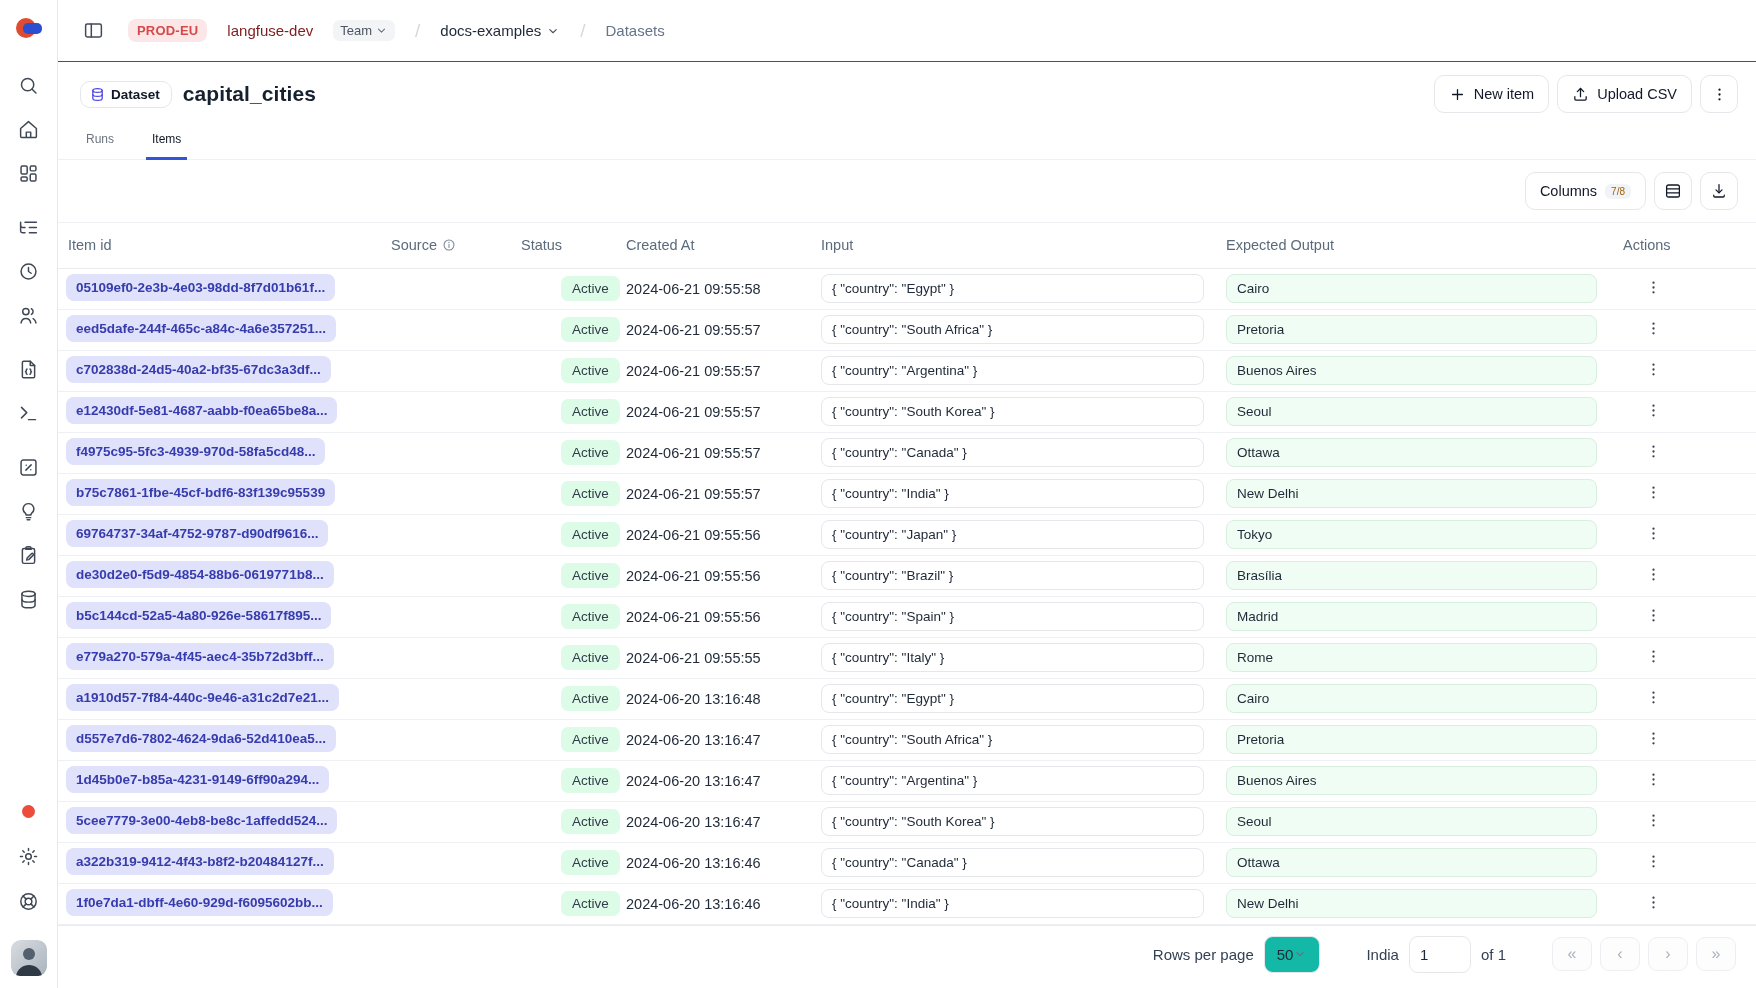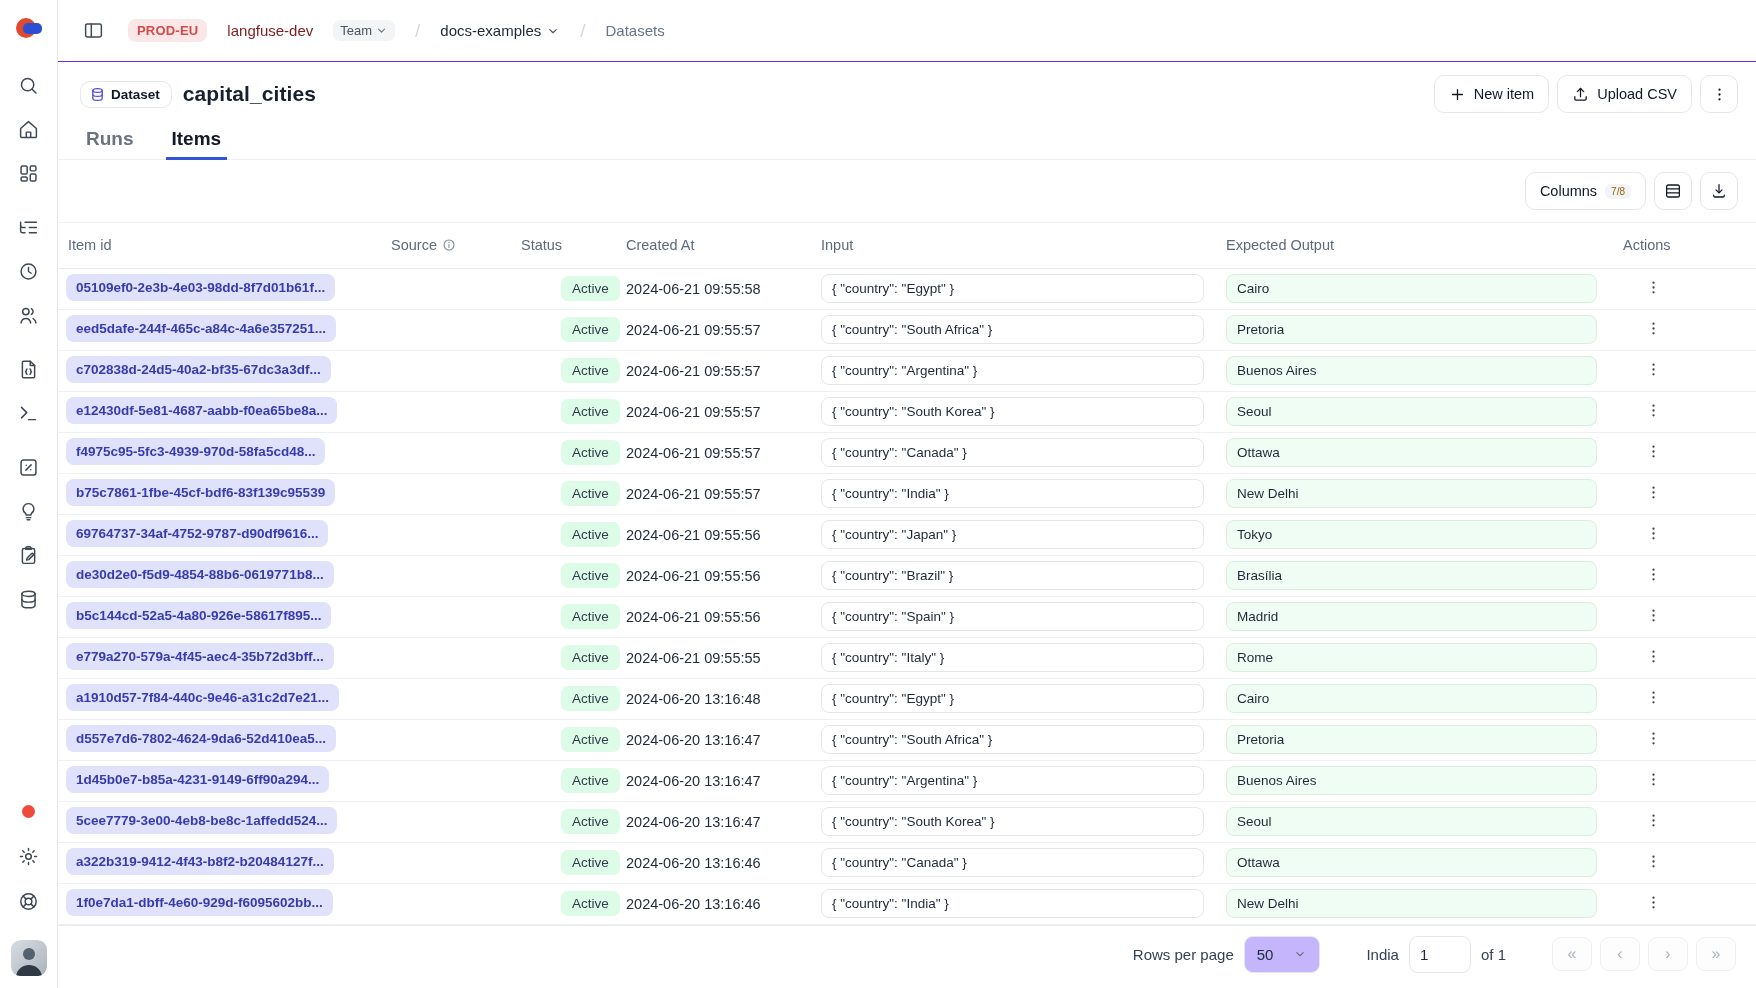--- a/index.html
+++ b/index.html
@@ -66,21 +66,21 @@
   .ph-actions { display:flex; align-items:center; gap:8px; }
   .btn {
     display:inline-flex; align-items:center; gap:8px; background:#fff;
     border:1px solid #e5e7eb; border-radius:10px; height:38px; padding:0 14px;
     font-size:14.5px; font-weight:500; color:#111827;
   }
   .btn.sq { width:38px; padding:0; justify-content:center; }
 
   
   .tabs { flex:0 0 40px; display:flex; gap:26px; padding:0 22px; border-bottom:1px solid #eef0f3; }
-  .tab { font-size:19px; font-weight:700; color:#6b7280; padding:0 6px; border-bottom:3px solid transparent; margin-bottom:-1px; }
+  .tab { font-size:12px; font-weight:400; color:#6b7280; padding:0 6px; border-bottom:3px solid transparent; margin-bottom:-1px; }
   .tab.active { color:#111827; border-bottom-color:var(--accent,#3353dd); }
 
   
   .toolbar { flex:0 0 63px; display:flex; align-items:center; justify-content:flex-end; gap:8px; padding:0 18px; border-bottom:1px solid #eef0f3; }
   .count-badge { background:#f1f3f6; color:#a16207; font-size:10px; font-weight:500; border-radius:6px; padding:2px 6px; }
 
   
   .table-wrap { flex:1; min-height:0; }
   table { width:100%; border-collapse:collapse; table-layout:fixed; }
   thead th {
@@ -110,22 +110,22 @@
   td.c-actions, th.c-actions { padding-left:12px; }
 
   
   .footer {
     flex:0 0 63px; border-top:1px solid #e9ebee; display:flex; align-items:center;
     justify-content:flex-end; gap:46px; padding:0 20px 6px;
   }
   .f-group { display:flex; align-items:center; gap:10px; }
   .f-label { font-size:15px; font-weight:500; color:#334155; }
   .select {
-    display:inline-flex; align-items:center; gap:20px; border:1px solid #e5e7eb;
-    border-radius:9px; height:37px; padding:0 12px; font-size:15px; color:#1f2937; background:#c4b5fd;
+    display:inline-flex; align-items:center; gap:0; border:1px solid #e5e7eb;
+    border-radius:9px; height:37px; padding:0 12px; font-size:15px; color:#1f2937; background:#14b8a6;
   }
   .page-input {
     width:62px; height:37px; border:1px solid #e5e7eb; border-radius:9px;
     padding:0 10px; font-size:15px; color:#1f2937; font-family:inherit; outline:none;
   }
   .pager { display:flex; align-items:center; gap:8px; }
   .pager button {
     width:40px; height:34px; border:1px solid #eceef1; border-radius:9px; background:#fdfdfe;
     color:#aab2bc; font-size:16px; line-height:1; display:flex; align-items:center; justify-content:center;
   }

